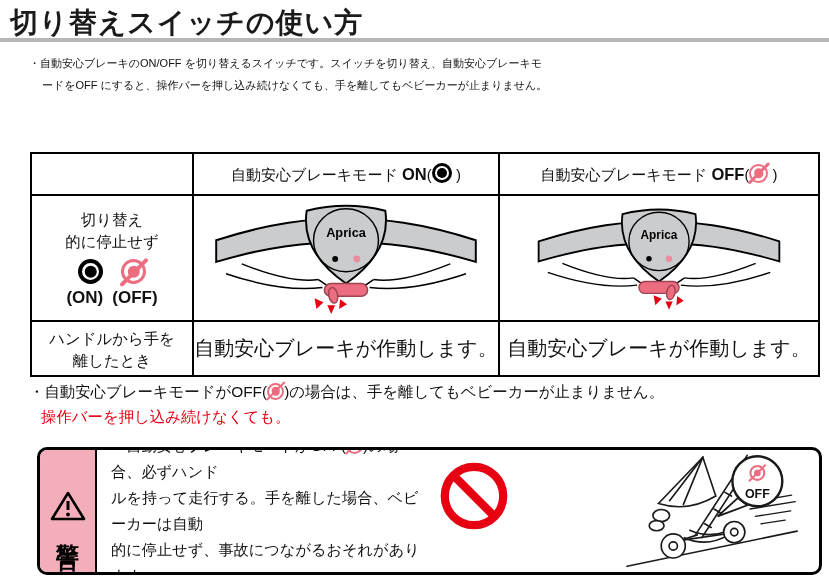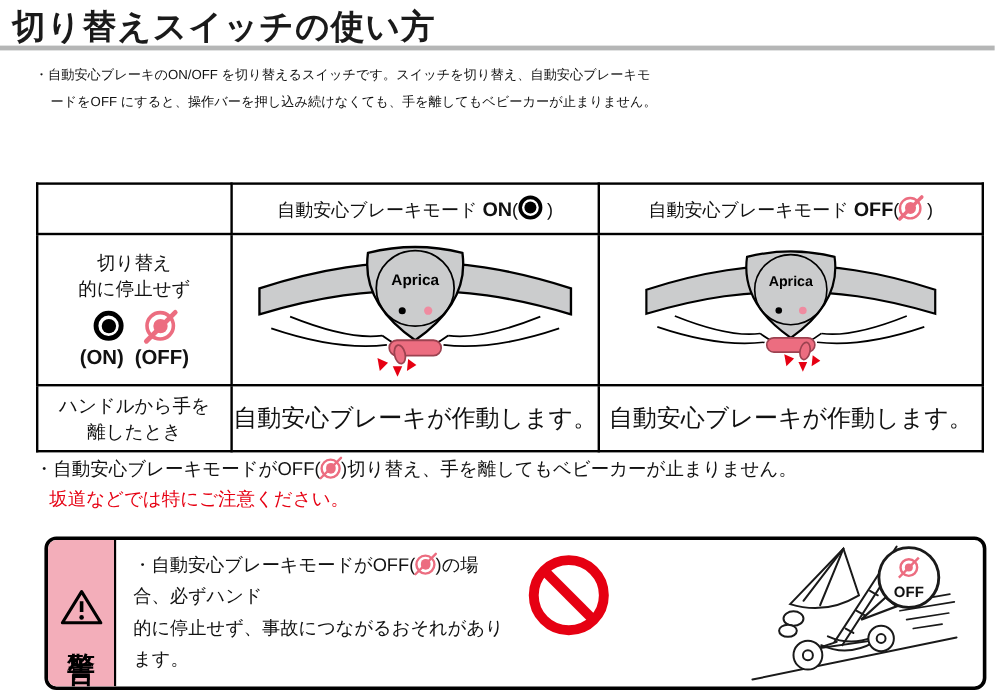--- a/index.html
+++ b/index.html
@@ -195,36 +195,37 @@
       <div class="state-label">ハンドルから手を</div>
       <div class="state-label">離したとき</div>
     </td>
     <td class="result-cell">自動安心ブレーキが作動します。</td>
     <td class="result-cell">自動安心ブレーキが作動します。</td>
   </tr>
 </tbody>
   </table>
 
 <div class="note">
-  <div><span>・自動安心ブレーキモードがOFF(</span><span class="icn icn-off sz17"></span><span>)切り替え、手を離してもベビーカーが止まりません。</span></div>
-  <div class="warn-red">坂道などでは特にご注意ください。</div>
+  <div><span>・自動安心ブレーキモードがOFF(</span><span class="icn icn-off sz17"></span><span>)の場合は、手を離してもベビーカーが止まりません。</span></div>
+  <div class="warn-red">操作バーを押し込み続けなくても。</div>
 </div>
 
 <div class="warning-box">
   <div class="warning-label">
     <svg width="36" height="32" viewBox="0 0 36 32">
       <polygon points="18,3 34,29 2,29" fill="none" stroke="#000" stroke-width="2.6" stroke-linejoin="round"></polygon>
       <line x1="18" y1="11" x2="18" y2="20" stroke="#000" stroke-width="3"></line>
       <circle cx="18" cy="24.5" r="1.9" fill="#000"></circle>
     </svg>
     <div class="vtext">警告</div>
   </div>
   <div class="warning-content">
     <div class="warning-text">
       <div><span>・自動安心ブレーキモードがOFF(</span><span class="icn icn-off sz17"></span><span>)の場合、必ずハンド</span></div>
+      <div>ルを持って走行する。手を離した場合、ベビーカーは自動</div>
       <div>的に停止せず、事故につながるおそれがあります。</div>
     </div>
     <div class="prohibit-wrap">
       <svg width="74" height="74" viewBox="0 0 76 76">
         <circle cx="38" cy="38" r="30" fill="none" stroke="#e60012" stroke-width="8.5"></circle>
         <line x1="17.5" y1="17.5" x2="58.5" y2="58.5" stroke="#e60012" stroke-width="8.5"></line>
       </svg>
     </div>
     <div class="stroller-wrap">
       <svg width="188" height="122" viewBox="0 0 190 132">

